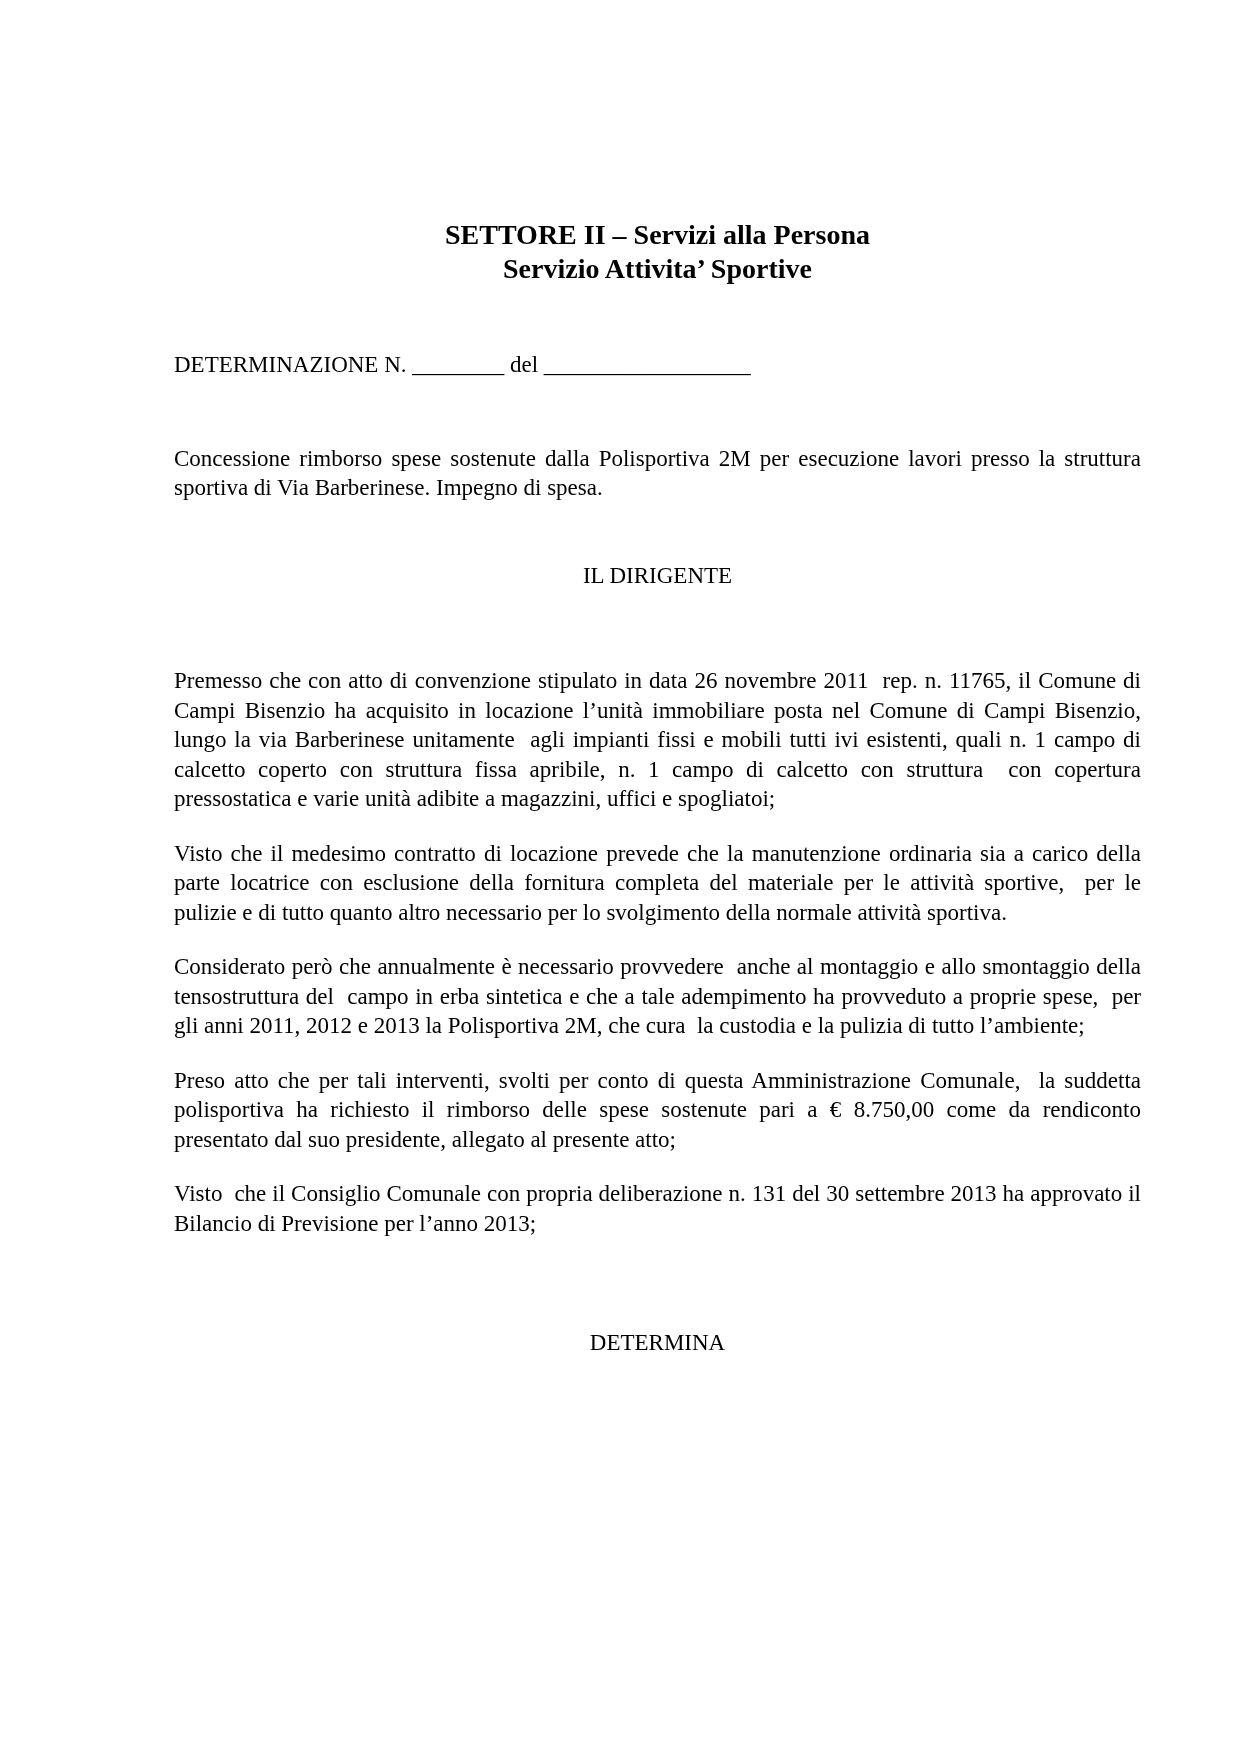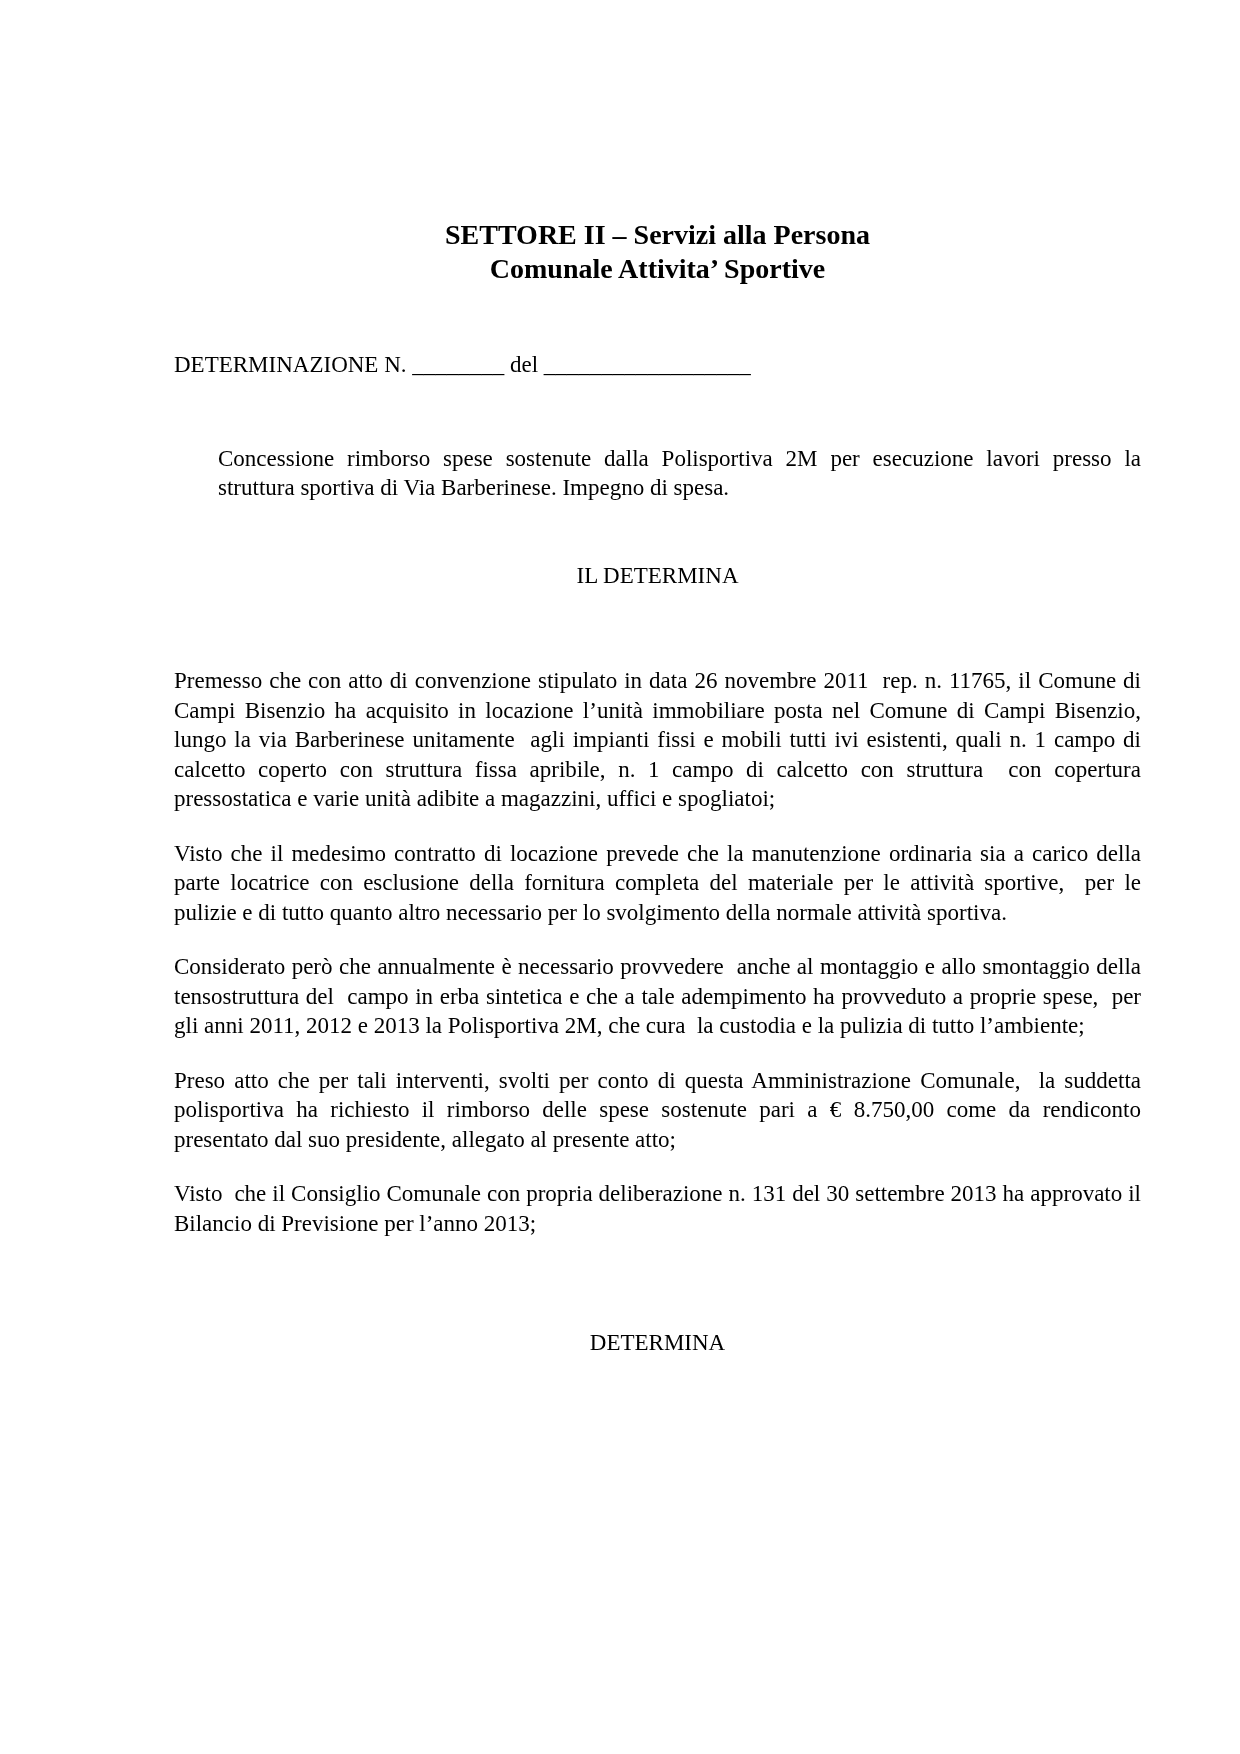--- a/index.html
+++ b/index.html
@@ -35,21 +35,20 @@
     margin: 64px 0 16px 0;
     white-space: pre-wrap;
   }
   .body-par {
     margin: 25px 0 0 0;
     text-align: justify;
     white-space: pre-wrap;
   }
   .subject {
     margin-top: 64px;
-    margin-left: 44px;
   }
   .center-heading {
     margin: 58px 0 0 0;
     text-align: center;
     font-size: 23px;
     line-height: 29.5px;
     font-weight: normal;
   }
   .first-recital {
     margin-top: 76px;
@@ -63,28 +62,28 @@
     -moz-text-align-last: justify;
   }
 </style>
 </head>
 <body>
 
 <div class="page">
 
   <h1 class="doc-title">
     <span class="title-line">SETTORE II – Servizi alla Persona</span>
-    <span class="title-line">Comunale Attivita’ Sportive</span>
+    <span class="title-line">Servizio Attivita’ Sportive</span>
   </h1>
 
   <p class="determination-line">DETERMINAZIONE N. ________ del __________________</p>
 
   <p class="body-par subject">Concessione rimborso spese sostenute dalla Polisportiva 2M per esecuzione lavori presso la struttura sportiva di Via Barberinese. Impegno di spesa.</p>
 
-  <h2 class="center-heading">IL DETERMINA</h2>
+  <h2 class="center-heading">IL DIRIGENTE</h2>
 
   <p class="body-par first-recital">Premesso che con atto di convenzione stipulato in data 26 novembre 2011  rep. n. 11765, il Comune di Campi Bisenzio ha acquisito in locazione l’unità immobiliare posta nel Comune di Campi Bisenzio, lungo la via Barberinese unitamente  agli impianti fissi e mobili tutti ivi esistenti, quali n. 1 campo di calcetto coperto con struttura fissa apribile, n. 1 campo di calcetto con struttura  con copertura pressostatica e varie unità adibite a magazzini, uffici e spogliatoi;</p>
 
   <p class="body-par">Visto che il medesimo contratto di locazione prevede che la manutenzione ordinaria sia a carico della parte locatrice con esclusione della fornitura completa del materiale per le attività sportive,  per le pulizie e di tutto quanto altro necessario per lo svolgimento della normale attività sportiva.</p>
 
   <p class="body-par">Considerato però che annualmente è necessario provvedere  anche al montaggio e allo smontaggio della tensostruttura del  campo in erba sintetica e che a tale adempimento ha provveduto a proprie spese,  per gli anni 2011, 2012 e 2013 la Polisportiva 2M, che cura  la custodia e la pulizia di tutto l’ambiente;</p>
 
   <p class="body-par">Preso atto che per tali interventi, svolti per conto di questa Amministrazione Comunale,  la suddetta polisportiva ha richiesto il rimborso delle spese sostenute pari a € 8.750,00 come da rendiconto presentato dal suo presidente, allegato al presente atto;</p>
 
   <p class="body-par">Visto  che il Consiglio Comunale con propria deliberazione n. 131 del 30 settembre 2013 ha approvato il Bilancio di Previsione per l’anno 2013;</p>

